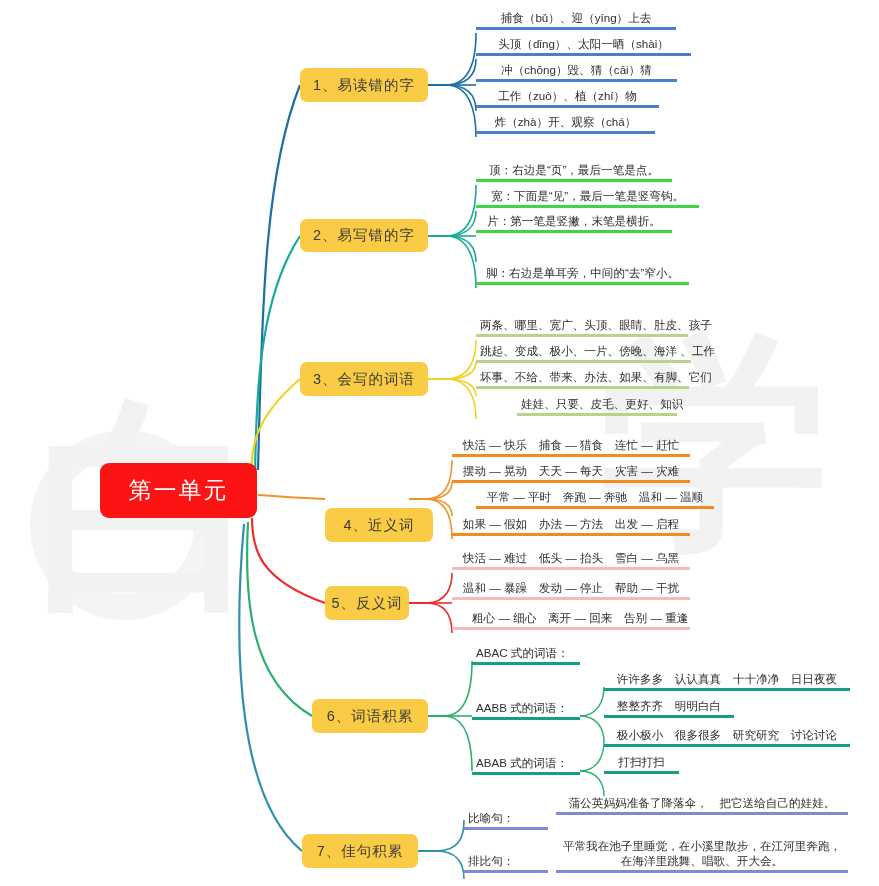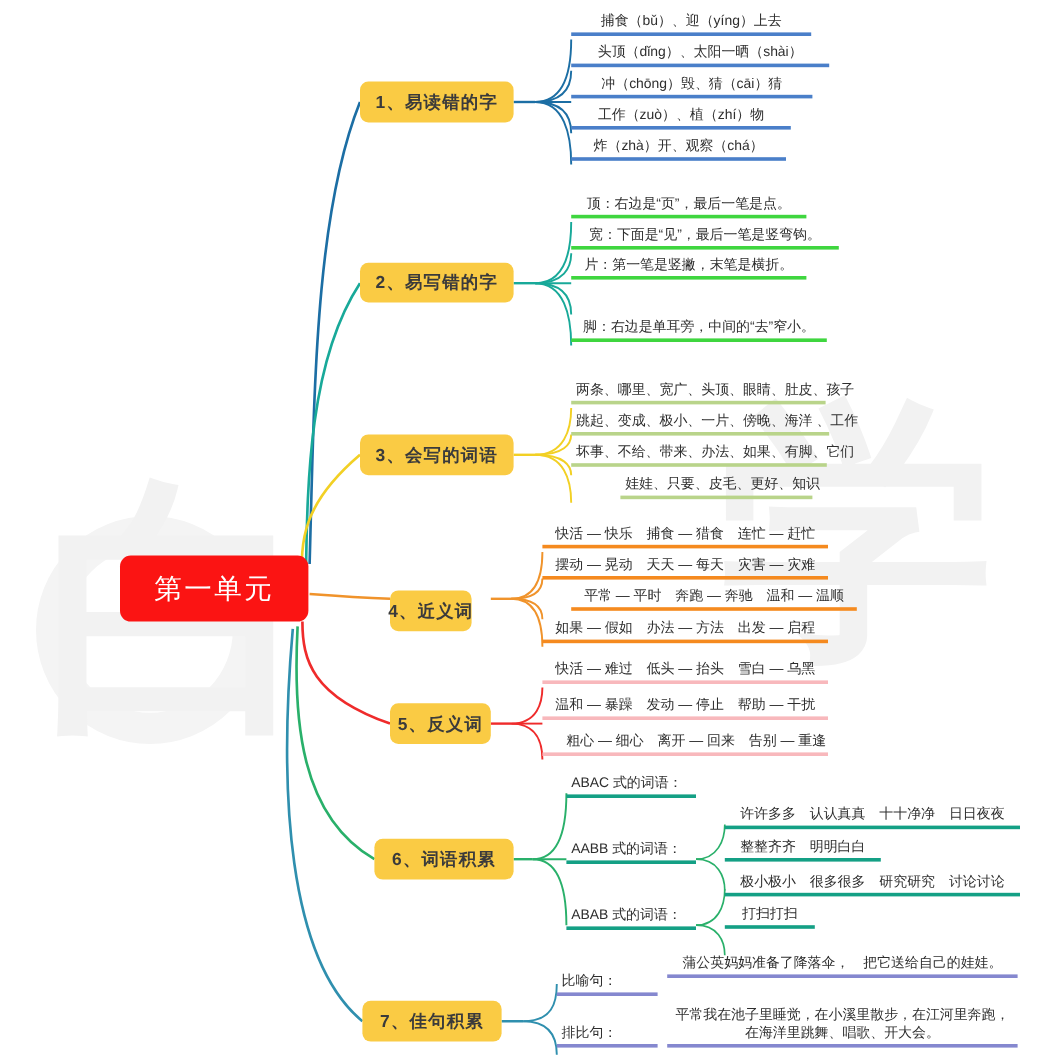--- a/index.html
+++ b/index.html
@@ -72,21 +72,20 @@
     background: #facb44;
     border-radius: 7px;
     color: #3b3b3b;
     font-size: 14.5px;
     letter-spacing: 1px;
     display: flex;
     align-items: center;
     justify-content: center;
     z-index: 3;
     white-space: nowrap;
-    font-weight: bold;
   }
   
   .leaf {
     position: absolute;
     z-index: 2;
     color: #2e2e2e;
     font-size: 11.6px;
     line-height: 15px;
     padding: 0 4px 2px 4px;
     white-space: nowrap;
@@ -188,21 +187,21 @@
   <div class="leaf" style="left:476px; top:188px; width:223px; border-bottom-color:#3fd63f;">宽：下面是“见”，最后一笔是竖弯钩。</div>
   <div class="leaf" style="left:476px; top:213px; width:196px; border-bottom-color:#3fd63f;">片：第一笔是竖撇，末笔是横折。</div>
   <div class="leaf" style="left:476px; top:265px; width:213px; border-bottom-color:#3fd63f;">脚：右边是单耳旁，中间的“去”窄小。</div>
 
   <div class="topic" style="left:300px; top:362px; width:128px; height:34px;">3、会写的词语</div>
   <div class="leaf" style="left:476px; top:317px; width:212px; border-bottom-color:#b9d48a;">两条、哪里、宽广、头顶、眼睛、肚皮、孩子</div>
   <div class="leaf" style="left:476px; top:343px; width:215px; border-bottom-color:#b9d48a;">跳起、变成、极小、一片、傍晚、海洋 、工作</div>
   <div class="leaf" style="left:476px; top:369px; width:213px; border-bottom-color:#b9d48a;">坏事、不给、带来、办法、如果、有脚、它们</div>
   <div class="leaf" style="left:476px; top:396px; width:160px; border-bottom-color:#b9d48a;margin-left:41px;">娃娃、只要、皮毛、更好、知识</div>
 
-  <div class="topic" style="left:325px; top:492px; width:68px; height:34px;">4、近义词</div>
+  <div class="topic" style="left:325px; top:508px; width:108px; height:34px;">4、近义词</div>
   <div class="leaf" style="left:452px; top:437px; width:238px; border-bottom-color:#f58a1f;">快活 — 快乐　捕食 — 猎食　连忙 — 赶忙</div>
   <div class="leaf" style="left:452px; top:463px; width:238px; border-bottom-color:#f58a1f;">摆动 — 晃动　天天 — 每天　灾害 — 灾难</div>
   <div class="leaf" style="left:452px; top:489px; width:238px; border-bottom-color:#f58a1f;margin-left:24px;">平常 — 平时　奔跑 — 奔驰　温和 — 温顺</div>
   <div class="leaf" style="left:452px; top:516px; width:238px; border-bottom-color:#f58a1f;">如果 — 假如　办法 — 方法　出发 — 启程</div>
 
   <div class="topic" style="left:325px; top:586px; width:84px; height:34px;">5、反义词</div>
   <div class="leaf" style="left:452px; top:550px; width:238px; border-bottom-color:#f8b8bc;">快活 — 难过　低头 — 抬头　雪白 — 乌黑</div>
   <div class="leaf" style="left:452px; top:580px; width:238px; border-bottom-color:#f8b8bc;">温和 — 暴躁　发动 — 停止　帮助 — 干扰</div>
   <div class="leaf" style="left:452px; top:610px; width:238px; border-bottom-color:#f8b8bc;padding-left:20px;">粗心 — 细心　离开 — 回来　告别 — 重逢</div>
 

